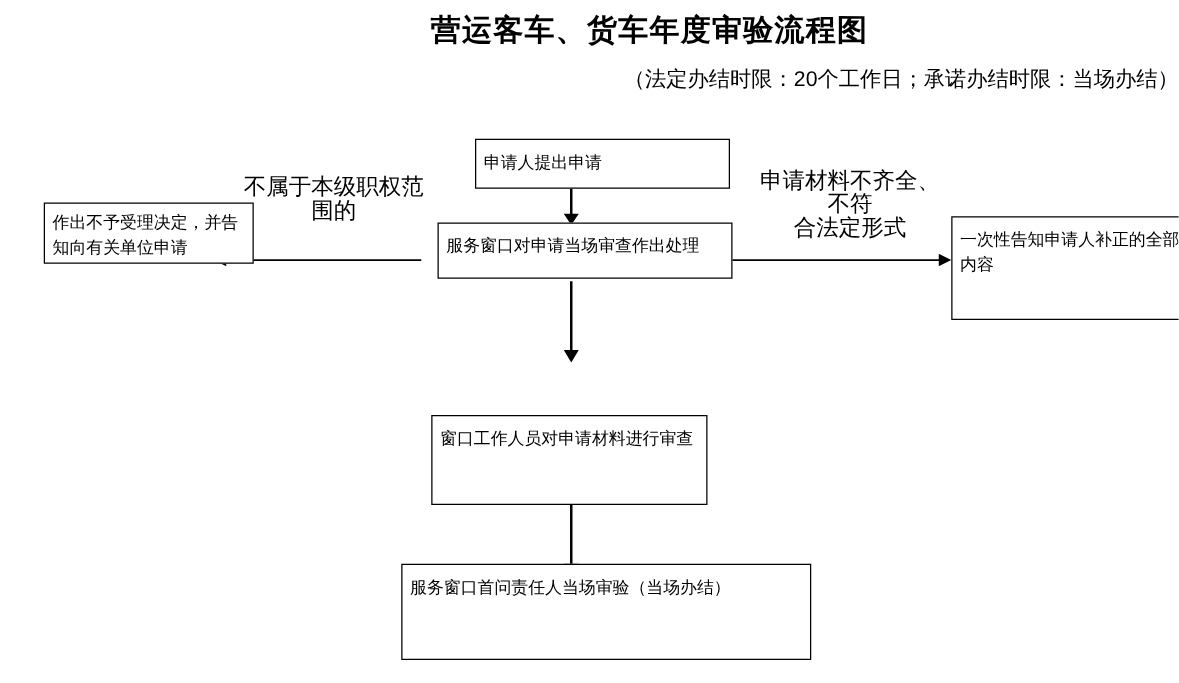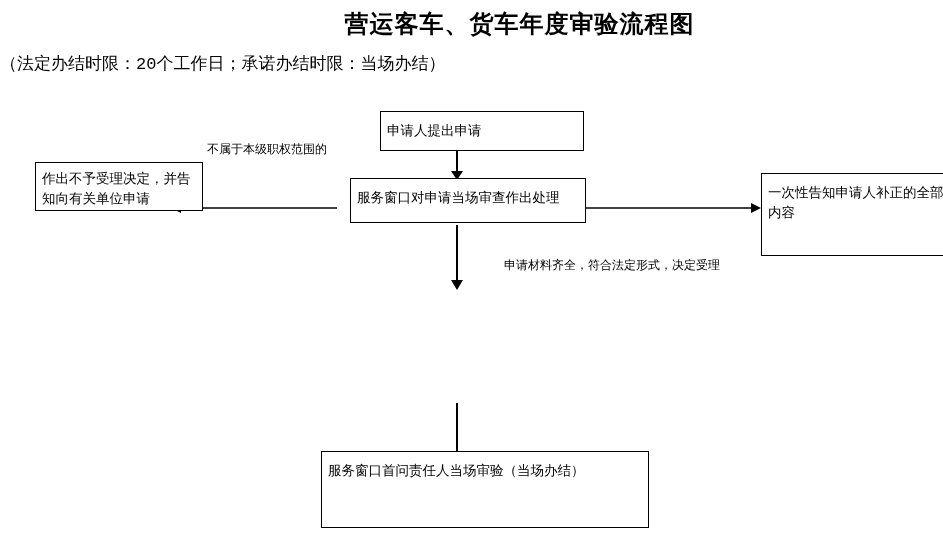--- a/index.html
+++ b/index.html
@@ -26,42 +26,42 @@
     font-weight: bold;
     letter-spacing: 1px;
     font-family: "DejaVu Serif", "Liberation Serif", serif;
     margin-left: 48px;
   }
   .subtitle {
     position: absolute;
     left: 0;
     top: 52px;
     width: 943px;
-    text-align: left;
+    text-align: right;
     font-size: 17px;
-    font-family: Liberation Mono, monospace;
+    font-family: Liberation Sans, sans-serif;
   }
   .box {
     position: absolute;
     border: 1px solid #000000;
     box-sizing: border-box;
     background: #ffffff;
     font-size: 13.5px;
     line-height: 20px;
     text-align: left;
     font-family: "DejaVu Serif", "Liberation Serif", serif;
   }
   .box .inner {
     padding-top: 8px;
     padding-left: 6px;
     padding-right: 6px;
   }
   .label {
     position: absolute;
-    font-size: 12px;
+    font-size: 18px;
     line-height: 19px;
     text-align: center;
     font-family: "DejaVu Serif", "Liberation Serif", serif;
     white-space: pre-line;
   }
   svg.arrows {
     position: absolute;
     left: 0;
     top: 0;
     width: 943px;
@@ -114,23 +114,27 @@
   </div>
 
   <div class="box" style="left:4px; top:162px; width:168px; height:49px;margin-left:31px;">
     <div class="inner" style="padding-top:5px;">作出不予受理决定，并告知向有关单位申请</div>
   </div>
 
   <div class="box" style="left:761px; top:173px; width:200px; height:83px;">
     <div class="inner">一次性告知申请人补正的全部内容</div>
   </div>
 
+  <div class="box" style="left:345px; top:332px; width:221px; height:72px;">
+    <div class="inner">窗口工作人员对申请材料进行审查</div>
+  </div>
 
   <div class="box" style="left:281px; top:451px; width:328px; height:77px;margin-left:40px;">
     <div class="inner">服务窗口首问责任人当场审验（当场办结）</div>
   </div>
 
   <div class="label" style="left:192px; top:140px; width:150px;">不属于本级职权范围的</div>
 
+  <div class="label" style="left:600px; top:135px; width:160px;">申请材料不齐全、不符
+合法定形式</div>
 
-  <div class="label" style="left:472px; top:256px; width:280px;">申请材料齐全，符合法定形式，决定受理</div>
 
 </div>
 
 </body></html>

